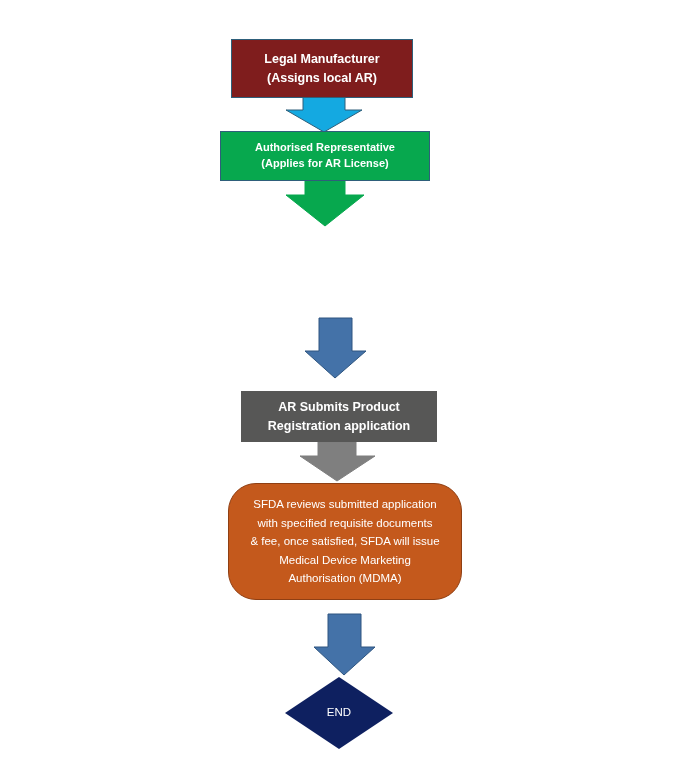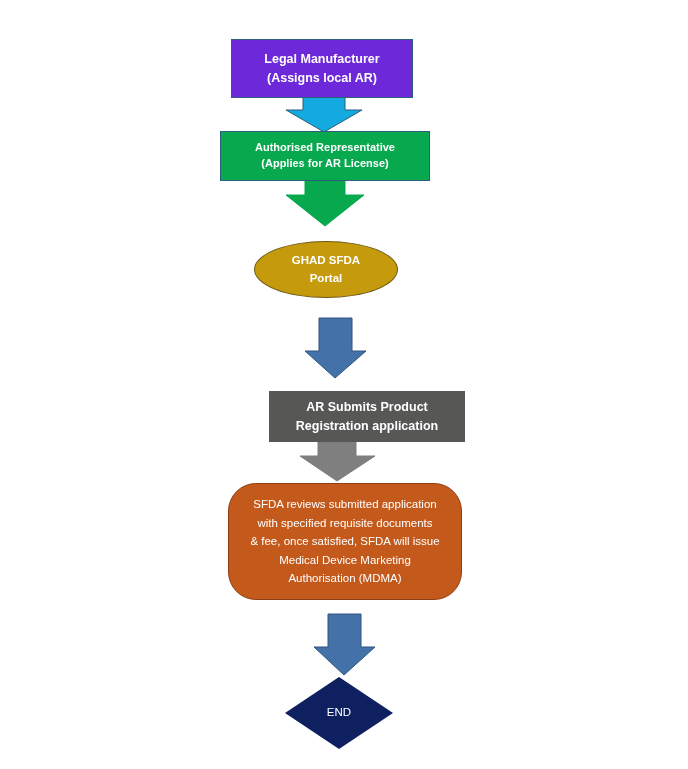--- a/index.html
+++ b/index.html
@@ -36,21 +36,21 @@
     width: 100%;
     white-space: pre-line;
   }
 
   
   #node-legal-manufacturer {
     left: 231px;
     top: 39px;
     width: 182px;
     height: 59px;
-    background: #6d28d9;
+    background: #7f1d1d;
     border: 1px solid #2E5F7A;
     font-size: 12.5px;
     font-weight: bold;
     line-height: 1.45;
   }
 
   
   #node-authorised-representative {
     left: 220px;
     top: 131px;
@@ -81,21 +81,20 @@
   #node-ar-submits {
     left: 241px;
     top: 391px;
     width: 196px;
     height: 51px;
     background: #575756;
     border: 1px solid #575756;
     font-size: 12.5px;
     font-weight: bold;
     line-height: 1.45;
-    margin-left: 28px;
   }
 
   
   #node-sfda-reviews {
     left: 228px;
     top: 483px;
     width: 234px;
     height: 117px;
     background: #C4591C;
     border: 1px solid #8F3F13;
@@ -153,24 +152,20 @@
   <div class="node" id="node-legal-manufacturer">
     <span class="label">Legal Manufacturer
 (Assigns local AR)</span>
   </div>
 
   <div class="node" id="node-authorised-representative">
     <span class="label">Authorised Representative
 (Applies for AR License)</span>
   </div>
 
-  <div class="node" id="node-ghad-sfda-portal">
-    <span class="label">GHAD SFDA
-Portal</span>
-  </div>
 
   <div class="node" id="node-ar-submits">
     <span class="label">AR Submits Product
 Registration application</span>
   </div>
 
   <div class="node" id="node-sfda-reviews">
     <span class="label">SFDA reviews submitted  application
 with specified requisite documents
 &amp; fee, once satisfied,  SFDA will  issue

